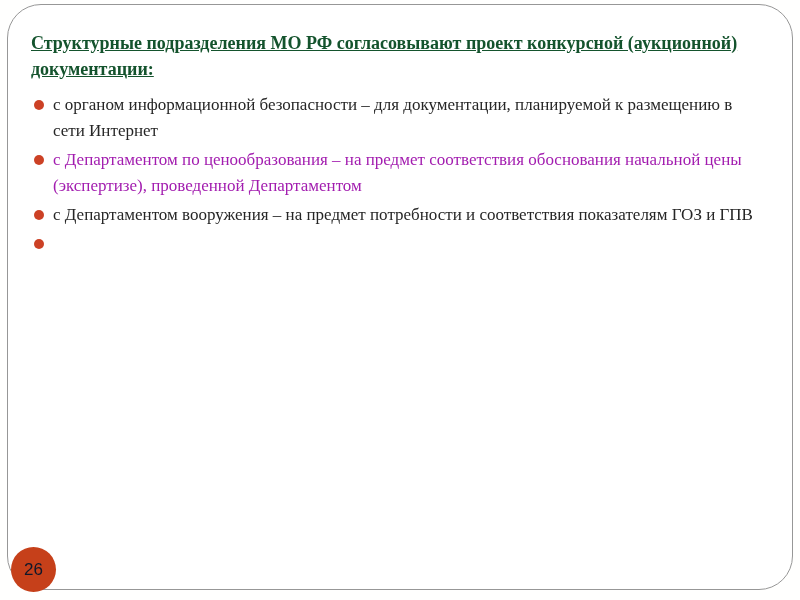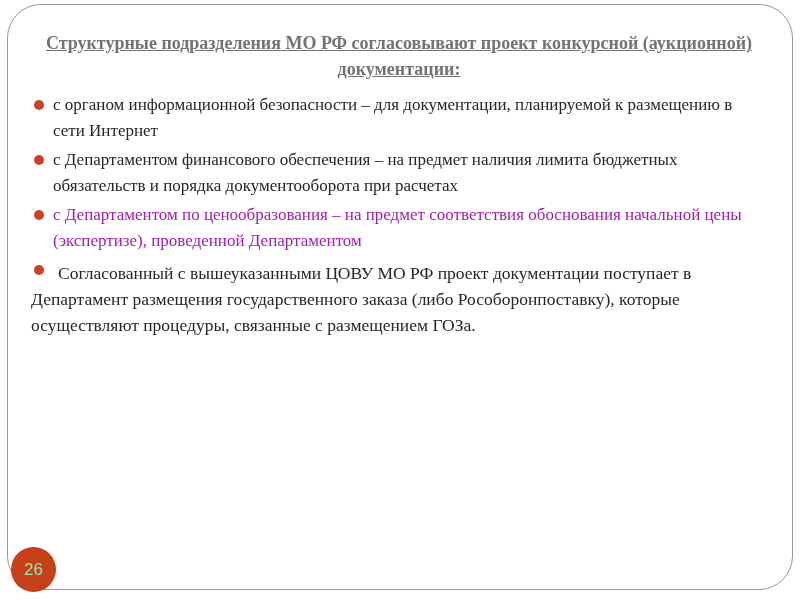--- a/index.html
+++ b/index.html
@@ -29,25 +29,25 @@
     box-sizing: border-box;
   }
   .content {
     position: absolute;
     top: 30px;
     left: 31px;
     right: 33px;
   }
   .slide-title {
     margin: 0 0 10px 0;
-    text-align: center;
+    text-align: left;
     font-size: 18px;
     font-weight: bold;
     line-height: 26px;
-    color: #737373;
+    color: #14532d;
     text-decoration: underline;
   }
   ul.bullet-list {
     list-style: none;
     margin: 0;
     padding: 0 0 0 2px;
   }
   ul.bullet-list li {
     position: relative;
     padding-left: 20px;
@@ -78,21 +78,21 @@
     max-width: 736px;
   }
   .page-badge {
     position: absolute;
     left: 11px;
     top: 547px;
     width: 45px;
     height: 45px;
     border-radius: 50%;
     background: #c6401a;
-    color: #86efac;
+    color: #0f172a;
     display: flex;
     align-items: center;
     justify-content: center;
     font-family: "Liberation Sans", sans-serif;
     font-size: 17px;
     z-index: 2;
   }
 </style>
 </head>
 <body>
@@ -101,32 +101,31 @@
   <div class="frame"></div>
 
   <div class="content">
     <h1 class="slide-title">Структурные подразделения МО РФ согласовывают проект конкурсной (аукционной) документации:</h1>
 
     <ul class="bullet-list">
       <li>
         <span class="dot"></span>
         <span>с органом информационной безопасности – для документации, планируемой к размещению в сети Интернет</span>
       </li>
-      <li>
-        <span class="dot"></span>
-        <span>с Департаментом финансового обеспечения  – на предмет наличия лимита бюджетных обязательств и порядка документооборота при расчетах</span>
-      </li>
       <li class="red-item">
         <span class="dot"></span>
         <span>с Департаментом по ценообразования  – на предмет соответствия обоснования начальной цены (экспертизе), проведенной Департаментом</span>
       </li>
       <li>
         <span class="dot"></span>
+        <span>с Департаментом вооружения – на предмет потребности и соответствия показателям ГОЗ и ГПВ</span>
+      </li>
+      <li>
+        <span class="dot"></span>
       </li>
     </ul>
 
-    <p class="closing-para">Согласованный с вышеуказанными ЦОВУ МО РФ проект документации поступает в Департамент размещения государственного заказа (либо Рособоронпоставку), которые осуществляют процедуры, связанные с размещением ГОЗа.</p>
   </div>
 
   <div class="page-badge">
     <span>26</span>
   </div>
 </div>
 
 </body></html>

